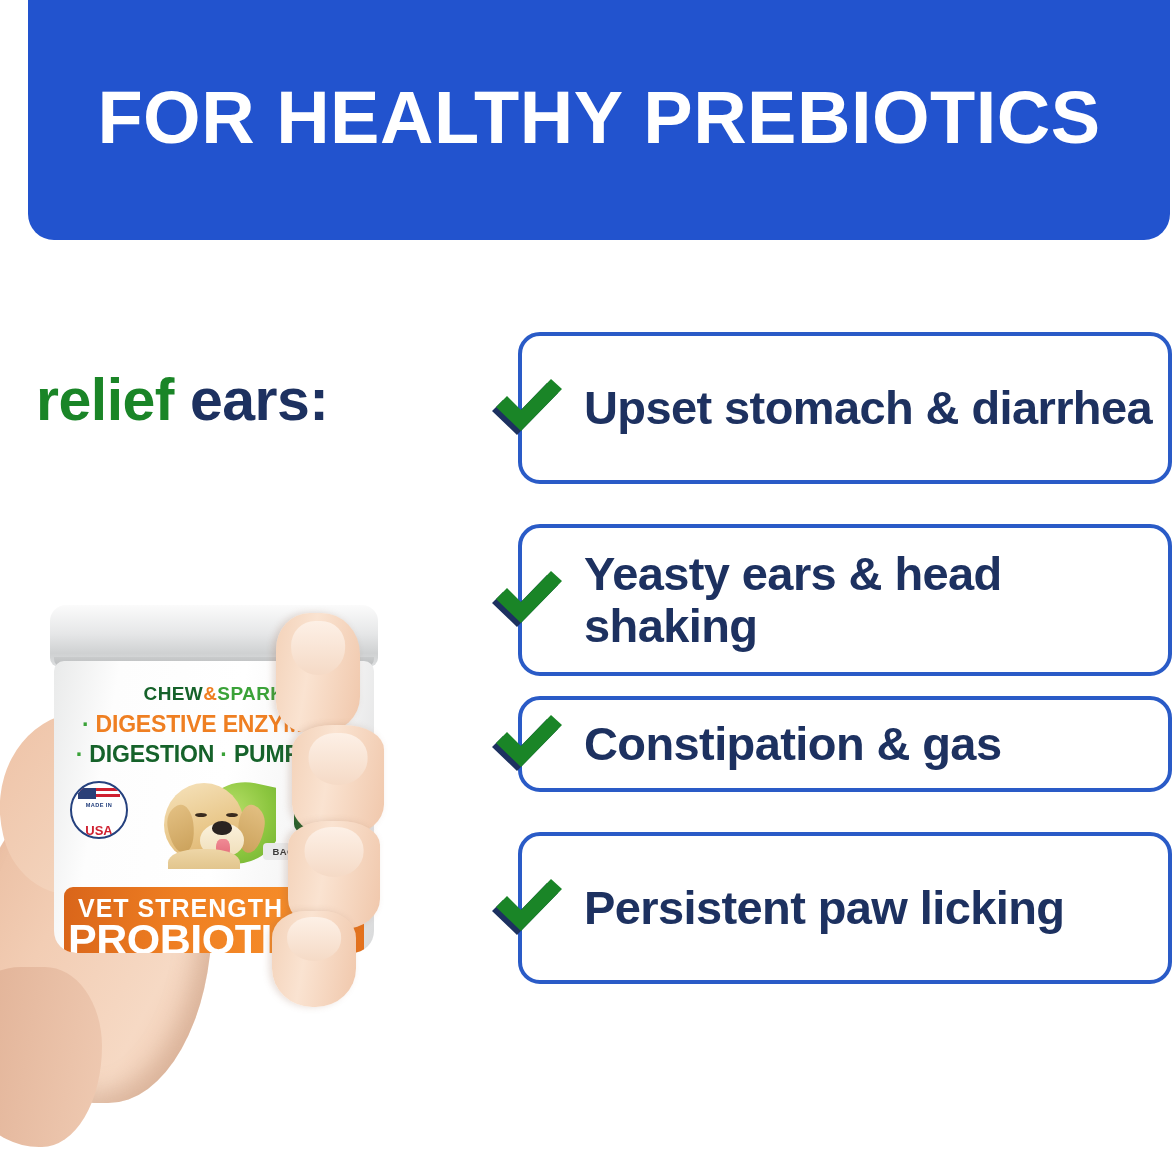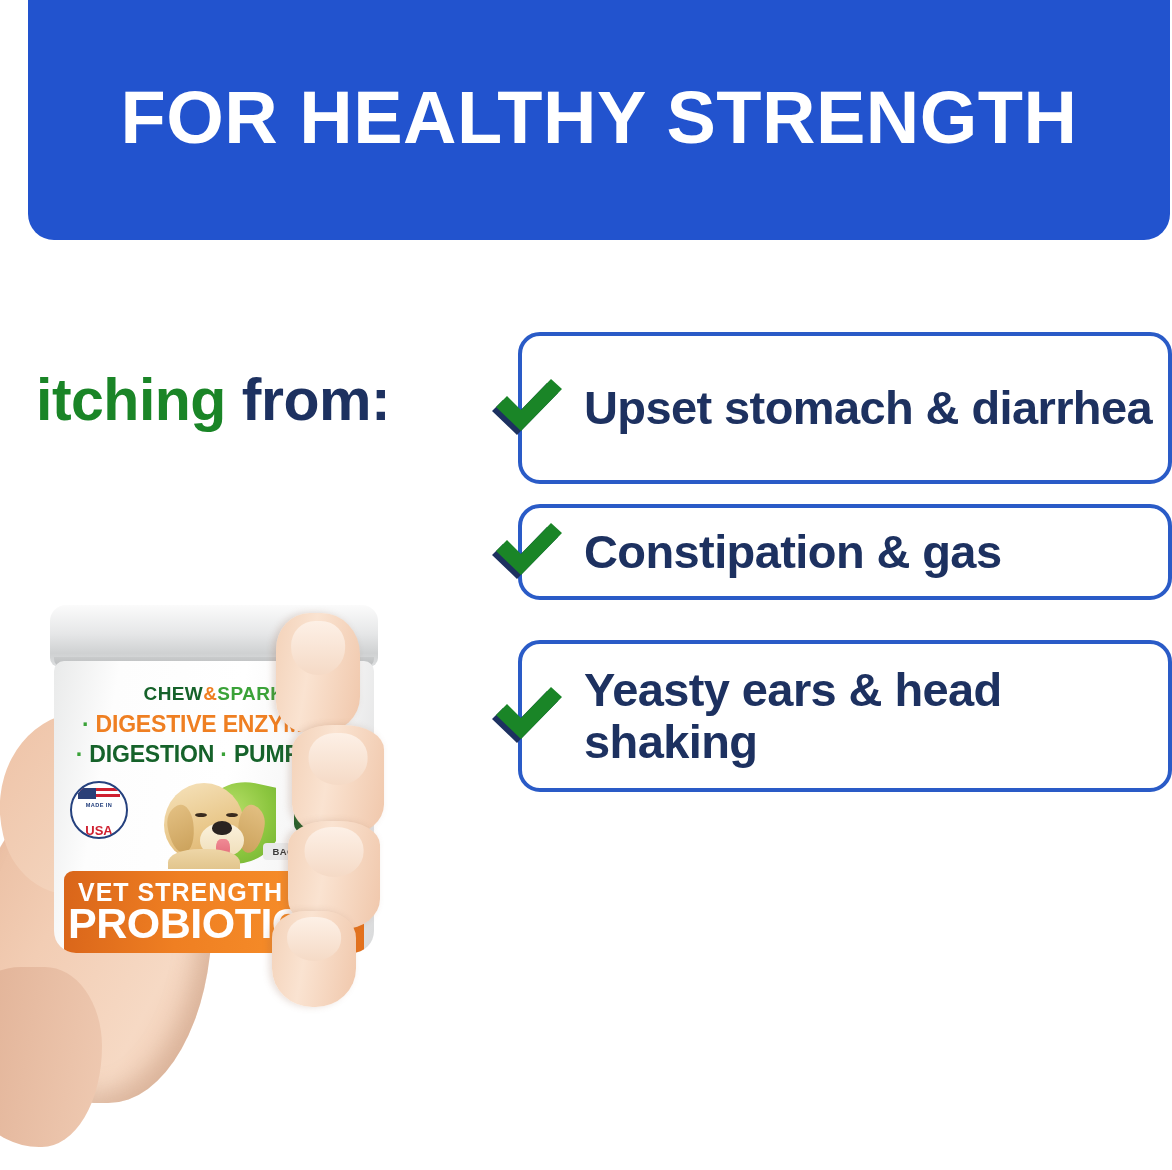--- a/index.html
+++ b/index.html
@@ -254,21 +254,21 @@
   .flavor-pill {
     position: absolute; right: 12px; top: 182px;
     padding: 3px 9px;
     background: #e9eaeb;
     border-radius: 4px;
     font-size: 9.5px; font-weight: bold; color:#3c3c3c; letter-spacing:.4px;
   }
 
   
   .band-orange {
-    position: absolute; left: 10px; right: 10px; top: 210px;
+    position: absolute; left: 10px; right: 10px; top: 226px;
     height: 94px;
     background: linear-gradient(95deg,#d9651a 0%,#ef7f22 38%,#f58b28 72%,#e2701d 100%);
     border-radius: 9px;
     overflow:hidden;
   }
   .band-vs {
     position:absolute; left:14px; top:7px; right:10px;
     color:#ffffff; font-size:25px; font-weight:bold; letter-spacing:1px;
     white-space:nowrap;
   }
@@ -335,27 +335,27 @@
     line-height: 1.1;
     letter-spacing: -0.6px;
   }
 </style>
 </head>
 <body>
 
 <div id="page">
 
   <div class="banner">
-    <div class="banner-line2">FOR HEALTHY STRENGTH</div>
+    <div class="banner-line2">FOR HEALTHY PREBIOTICS</div>
   </div>
 
   <div class="left-heading">
     <br>
-    <span class="hl">itching</span>
-    <span>from:</span>
+    <span class="hl">relief</span>
+    <span>ears:</span>
   </div>
 
   <div class="product-photo">
 
     <div class="hand-palm"></div>
     <div class="wrist"></div>
     <div class="thumb-blob"></div>
 
     <div class="jar">
       <div class="jar-lid"></div>
@@ -429,29 +429,36 @@
   </div>
 
   <div class="checklist">
       <div class="check-card two-line">
         <div class="check-mark"><svg viewBox="0 0 78 78" width="78" height="78">
             <path d="M6 42 L17 31 L31 45 L61 14 L72 24 L31 66 Z" fill="#1d3160"></path>
             <path d="M10 38 L21 27 L35 41 L65 10 L76 20 L35 62 Z" fill="#1a8527"></path>
           </svg></div>
         <div class="check-label">Upset stomach &amp; diarrhea</div>
       </div>
+      <div class="check-card two-line">
+        <div class="check-mark"><svg viewBox="0 0 78 78" width="78" height="78">
+            <path d="M6 42 L17 31 L31 45 L61 14 L72 24 L31 66 Z" fill="#1d3160"></path>
+            <path d="M10 38 L21 27 L35 41 L65 10 L76 20 L35 62 Z" fill="#1a8527"></path>
+          </svg></div>
+        <div class="check-label">Yeasty ears &amp; head shaking</div>
+      </div>
       <div class="check-card one-line">
         <div class="check-mark"><svg viewBox="0 0 78 78" width="78" height="78">
             <path d="M6 42 L17 31 L31 45 L61 14 L72 24 L31 66 Z" fill="#1d3160"></path>
             <path d="M10 38 L21 27 L35 41 L65 10 L76 20 L35 62 Z" fill="#1a8527"></path>
           </svg></div>
         <div class="check-label">Constipation &amp; gas</div>
       </div>
       <div class="check-card two-line">
         <div class="check-mark"><svg viewBox="0 0 78 78" width="78" height="78">
             <path d="M6 42 L17 31 L31 45 L61 14 L72 24 L31 66 Z" fill="#1d3160"></path>
             <path d="M10 38 L21 27 L35 41 L65 10 L76 20 L35 62 Z" fill="#1a8527"></path>
           </svg></div>
-        <div class="check-label">Yeasty ears &amp; head shaking</div>
+        <div class="check-label">Persistent paw licking</div>
       </div>
     </div>
 
 </div>
 
 </body></html>

